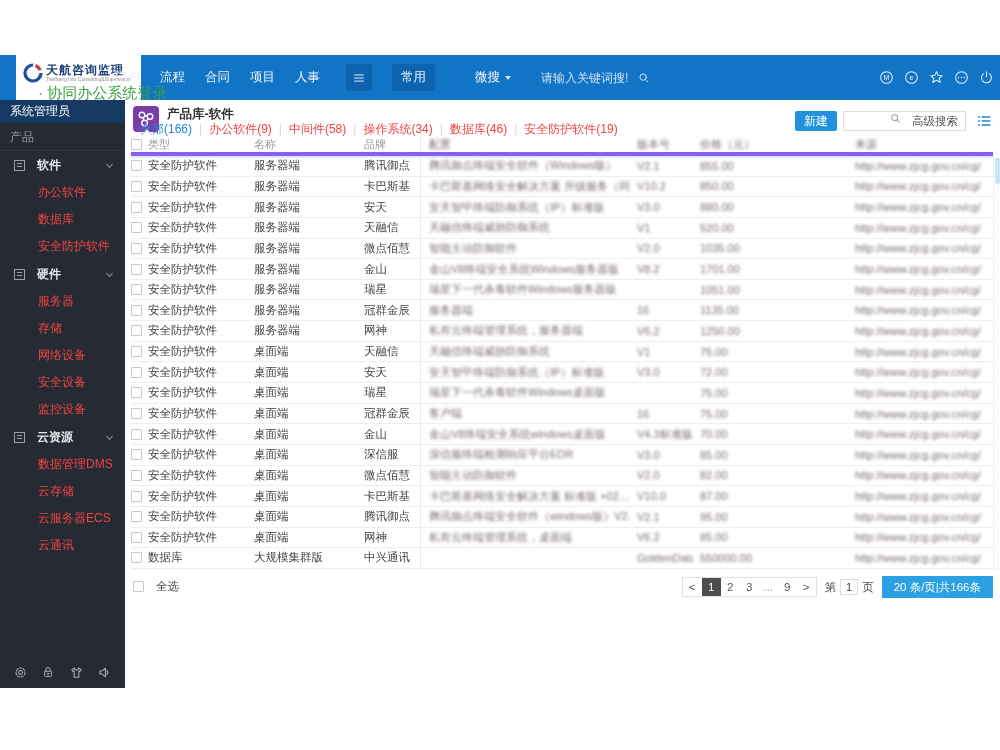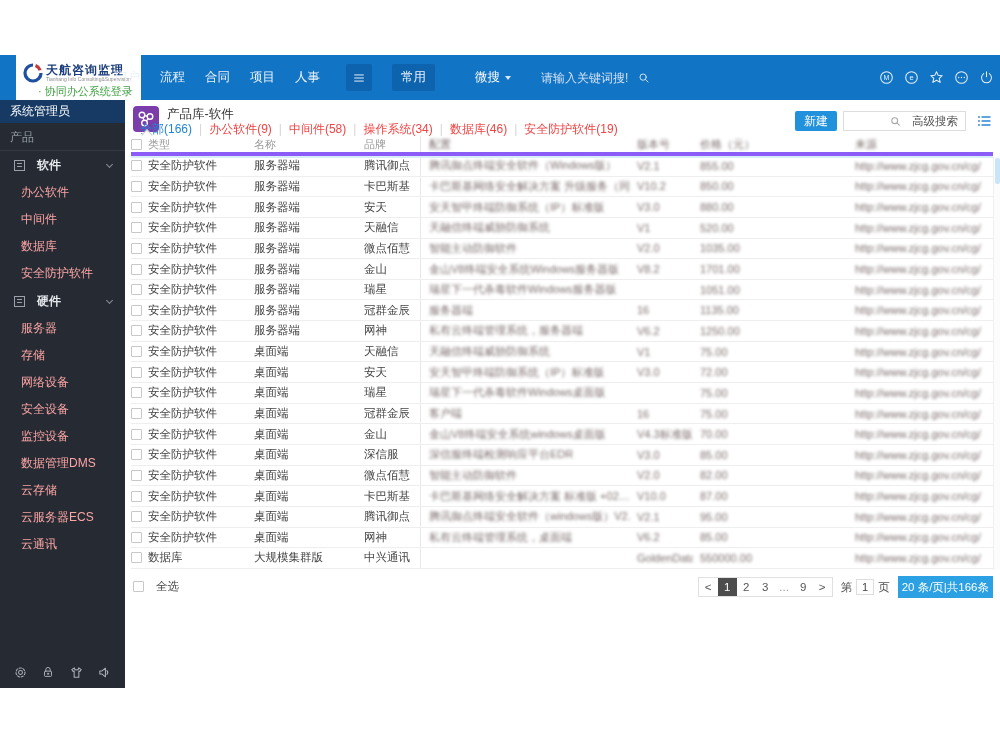--- a/index.html
+++ b/index.html
@@ -3,21 +3,21 @@
 <meta charset="utf-8">
 <style>
   *{margin:0;padding:0;box-sizing:border-box}
   html,body{width:1000px;height:750px;background:#fff;font-family:"Liberation Sans","DejaVu Sans",sans-serif;overflow:hidden;position:relative}
   
   #topbar{position:absolute;left:0;top:55px;width:1000px;height:45px;background:#1274c5}
   #logo-area{position:absolute;left:16px;top:0;width:125px;height:45px;background:#fff}
   #logo-area svg{position:absolute;left:6px;top:7px}
   .logo-title{position:absolute;left:30px;top:7px;font-size:12px;font-weight:bold;color:#1c3e7c;letter-spacing:1px;white-space:nowrap}
   .logo-sub{position:absolute;left:30px;top:21px;font-size:5px;color:#8f8f8f;white-space:nowrap}
-  .logo-login{position:absolute;left:22px;top:29px;font-size:11px;color:#3fa142;white-space:nowrap}
+  .logo-login{position:absolute;left:22px;top:29px;font-size:15px;color:#3fa142;white-space:nowrap}
   #top-nav{position:absolute;left:115px;top:0;height:45px;display:flex;align-items:center;gap:20px}
   .nav-item{color:#eaf2fb;font-size:12.5px;white-space:nowrap;cursor:pointer}
   .chip{background:#0d63ad;height:27px;display:flex;align-items:center;padding:0 9px;border-radius:2px;font-size:12.5px;color:#eaf2fb;cursor:pointer}
   .chip.sq{width:26px;justify-content:center;padding:0;margin-left:6px}
   .wesearch{display:flex;align-items:center;color:#fff;font-size:12.5px;margin-left:20px;cursor:pointer;white-space:nowrap}
   .caret-down{width:0;height:0;border-left:3.5px solid transparent;border-right:3.5px solid transparent;border-top:4px solid #d9e8fa;margin-left:5px}
   .top-search{display:flex;align-items:flex-end;margin-left:10px}
   .top-search input{background:transparent;border:none;outline:none;color:#cfe0f3;font-size:12px;width:96px}
   .top-search input::placeholder{color:#cfe0f3}
   .mag-top{color:#d7e6f7;display:flex}
@@ -25,33 +25,33 @@
   .top-icon{display:flex;cursor:pointer}
   
   #sidebar{position:absolute;left:0;top:100px;width:125px;height:588px;background:#262b33}
   .role{height:23px;line-height:23px;background:#163a64;color:#fff;font-size:12px;font-weight:normal;padding-left:10px}
   .section{height:28px;line-height:28px;color:#959ca5;font-size:12px;padding-left:10px;border-bottom:1px solid #343a43}
   .group-header{height:28px;display:flex;align-items:center;padding-left:14px;color:#e6e9ed;font-size:12px;font-weight:bold;cursor:pointer}
   .g-icon{width:11px;height:11px;border:1px solid #9aa1aa;margin-right:12px;position:relative;flex:none}
   .g-icon::before{content:"";position:absolute;left:2px;right:2px;top:2px;border-top:1px solid #9aa1aa}
   .g-icon::after{content:"";position:absolute;left:2px;right:2px;top:5px;border-top:1px solid #9aa1aa}
   .chev{width:5px;height:5px;border-right:1px solid #858d96;border-bottom:1px solid #858d96;transform:rotate(45deg);margin-left:auto;margin-right:13px;margin-top:-2px}
-  .side-item{height:27px;line-height:27px;padding-left:21px;color:#fca5a5;font-size:12px;cursor:pointer;white-space:nowrap}
+  .side-item{height:27px;line-height:27px;padding-left:38px;color:#ef4444;font-size:12px;cursor:pointer;white-space:nowrap}
   #sidebar-footer{position:absolute;bottom:2px;left:0;width:125px;height:28px;display:flex;align-items:center;justify-content:space-around;padding:0 6px;color:#aab1ba}
   
   #main{position:absolute;left:125px;top:100px;width:875px;height:588px;background:#fff}
   #product-icon{position:absolute;left:8px;top:6px}
-  .page-title{position:absolute;left:42px;top:6px;font-size:12.5px;font-weight:normal;color:#333}
+  .page-title{position:absolute;left:42px;top:6px;font-size:12.5px;font-weight:bold;color:#333}
   #category-tabs{position:absolute;left:15px;top:22px;height:14px;display:flex;align-items:center;font-size:12px}
   .tab{color:#ef4444;cursor:pointer;white-space:nowrap}
   .tab.active{color:#2086d4}
   .tab-sep{color:#d5d5d5;margin:0 7px}
   #ctrl-row{position:absolute;top:11px;right:8px;display:flex;align-items:center;gap:6px}
   .btn-new{background:#2191db;color:#fff;font-size:12px;height:20px;line-height:20px;padding:0 9px;border-radius:2px;cursor:pointer}
-  .search-wrap{display:flex;align-items:center;height:20px;border:1px solid #ddd;background:#fff}
+  .search-wrap{display:flex;align-items:flex-start;height:20px;border:1px solid #ddd;background:#fff}
   .search-wrap input{border:none;width:42px;height:16px;font-size:11px;padding:0 4px;outline:none}
   .mag{color:#a8a8a8;display:flex;margin:0 3px}
   .adv{font-size:11.5px;color:#555;padding:0 7px;height:18px;line-height:18px;cursor:pointer;white-space:nowrap}
   .list-btn{color:#2b87d3;display:flex;margin-left:4px;cursor:pointer}
   
   #table{position:absolute;left:6px;top:36px;width:862px}
   .tab-caret{position:absolute;left:18px;top:31px;width:8px;height:8px;background:#fff;border-left:1px solid #ccc;border-top:1px solid #ccc;transform:rotate(45deg);z-index:2}
   .thead{display:flex;align-items:center;height:20px;color:#999;font-size:11px;border-bottom:4px solid #8b5cf6;box-shadow:0 2px 0 0 #d9edf9;background:#fff}
   .trow{display:flex;align-items:center;height:20.65px;border-bottom:1px solid #eee;font-size:11.5px;color:#444;cursor:pointer}
   .cbx{width:11px;height:11px;border:1px solid #c8c8c8;border-radius:1px;background:#fff;display:inline-block;flex:none;margin-right:6px;cursor:pointer}
@@ -64,21 +64,21 @@
   #vthumb{width:5px;margin:1px auto 0;height:26px;background:#c9e6f8;border-radius:2px}
   
   #select-all{position:absolute;left:8px;top:479px;display:flex;align-items:center;gap:6px;font-size:11.5px;color:#444}
   #pagination{position:absolute;right:7px;top:476px;display:flex;align-items:center;font-size:11.5px;color:#555;height:22px}
   .pg-box{display:flex;border:1px solid #e0e0e0;background:#fff;height:20px}
   .pg-item{min-width:19px;height:18px;line-height:18px;text-align:center;padding:0 3px;color:#555;cursor:pointer}
   .pg-item.active{background:#4d4d4d;color:#fff}
   .pg-item.dots{color:#999;cursor:default}
   .jump{margin:0 8px;display:flex;align-items:center;gap:4px}
   .jump input{width:18px;height:16px;border:1px solid #ddd;text-align:center;font-size:11px;color:#444;outline:none}
-  .size-btn{background:#2ba0e3;color:#fff;height:22px;line-height:22px;padding:0 4px;font-size:11.5px;cursor:pointer;white-space:nowrap}
+  .size-btn{background:#2ba0e3;color:#fff;height:22px;line-height:22px;padding:0 12px;font-size:11.5px;cursor:pointer;white-space:nowrap}
 </style>
 </head>
 <body>
 
 <div id="topbar">
   <div id="logo-area">
     <svg width="22" height="22" viewBox="0 0 22 22">
       <circle cx="11" cy="11" r="9.5" fill="#fff" stroke="#e6e6e6" stroke-width="0.5"></circle>
       <path d="M11 3 a8 8 0 1 0 8 8" fill="none" stroke="#1e4fa0" stroke-width="3.2"></path>
       <path d="M13.5 3.6 a8 8 0 0 1 4.6 4.6" fill="none" stroke="#c23a3a" stroke-width="3.2"></path>
@@ -155,33 +155,37 @@
 <div id="sidebar">
   <div class="role">系统管理员</div>
   <div class="section">产品</div>
   <div id="sidebar-groups">
       <div class="group-header">
         <span class="g-icon"></span>
         <span>软件</span>
         <span class="chev"></span>
       </div>
       <div class="side-item">办公软件</div>
-      <div class="side-item">中间件</div>
       <div class="side-item">数据库</div>
       <div class="side-item">安全防护软件</div>
       <div class="group-header">
         <span class="g-icon"></span>
         <span>硬件</span>
         <span class="chev"></span>
       </div>
       <div class="side-item">服务器</div>
       <div class="side-item">存储</div>
       <div class="side-item">网络设备</div>
       <div class="side-item">安全设备</div>
       <div class="side-item">监控设备</div>
+      <div class="group-header">
+        <span class="g-icon"></span>
+        <span>云资源</span>
+        <span class="chev"></span>
+      </div>
       <div class="side-item">数据管理DMS</div>
       <div class="side-item">云存储</div>
       <div class="side-item">云服务器ECS</div>
       <div class="side-item">云通讯</div>
     </div>
   <div id="sidebar-footer">
       <span class="top-icon">
         <svg width="15" height="15" viewBox="0 0 16 16" fill="none" stroke="currentColor" stroke-width="1.1" stroke-linecap="round" stroke-linejoin="round">
           <circle cx="8" cy="8" r="2.1"></circle>
           <circle cx="8" cy="8" r="4.8" stroke-dasharray="2.5 1.6"></circle>

